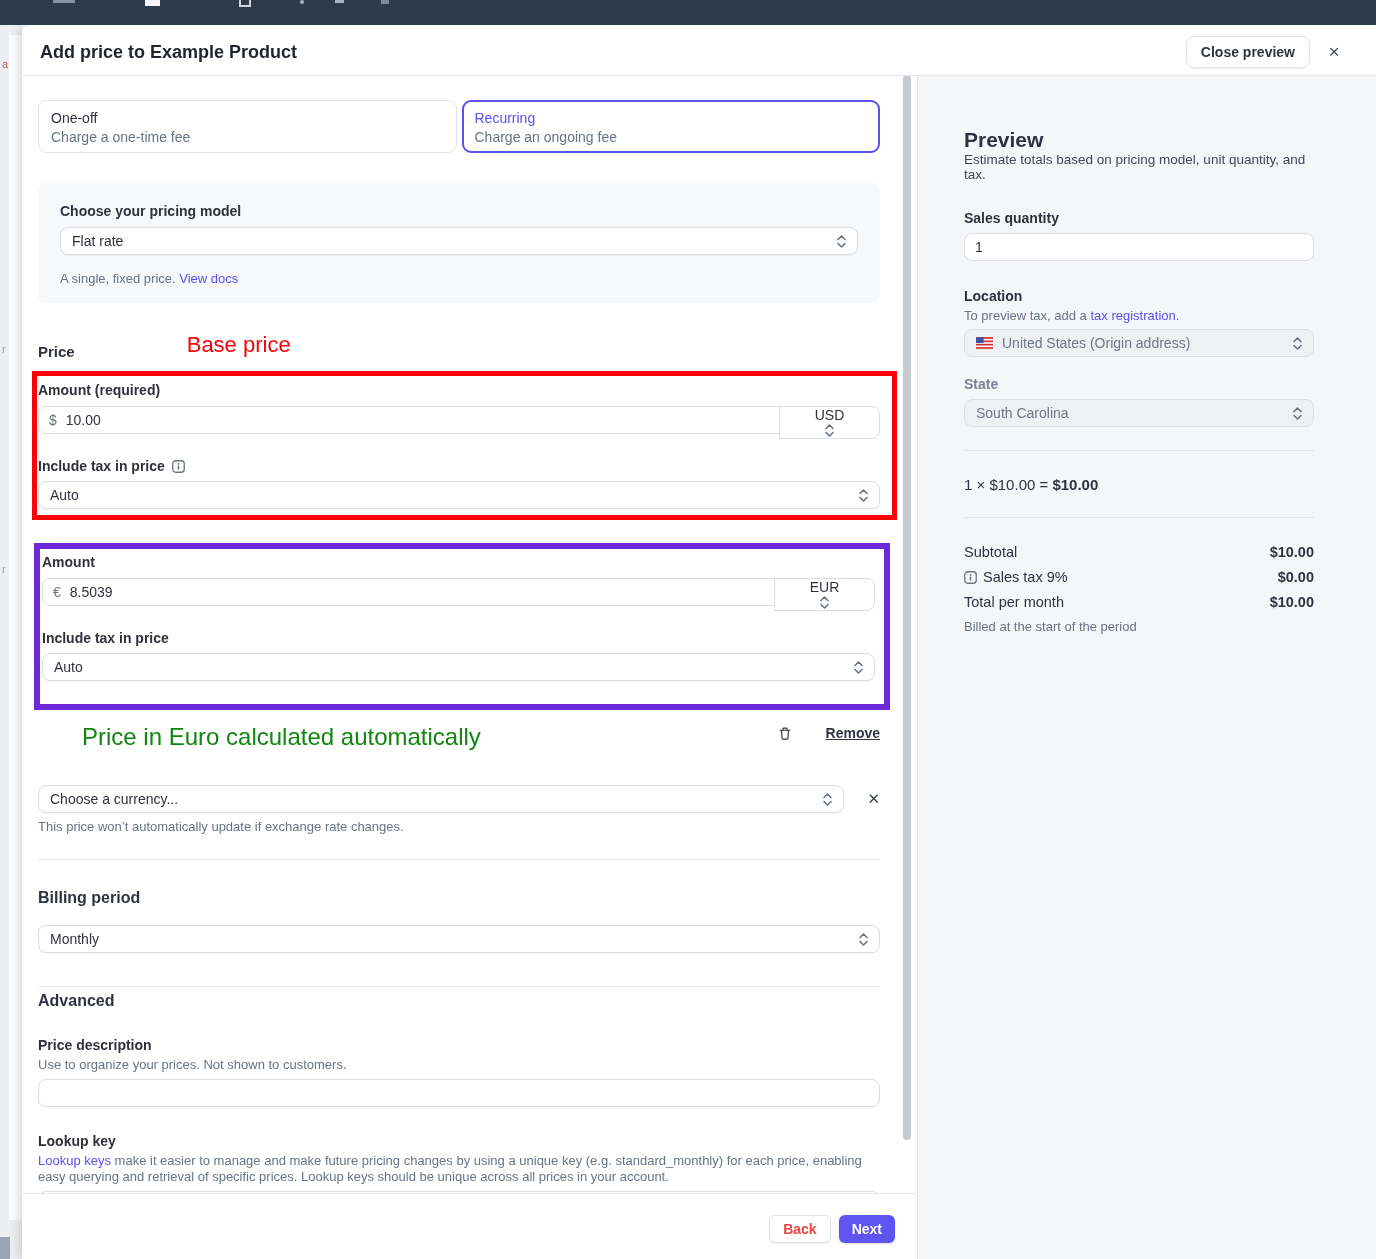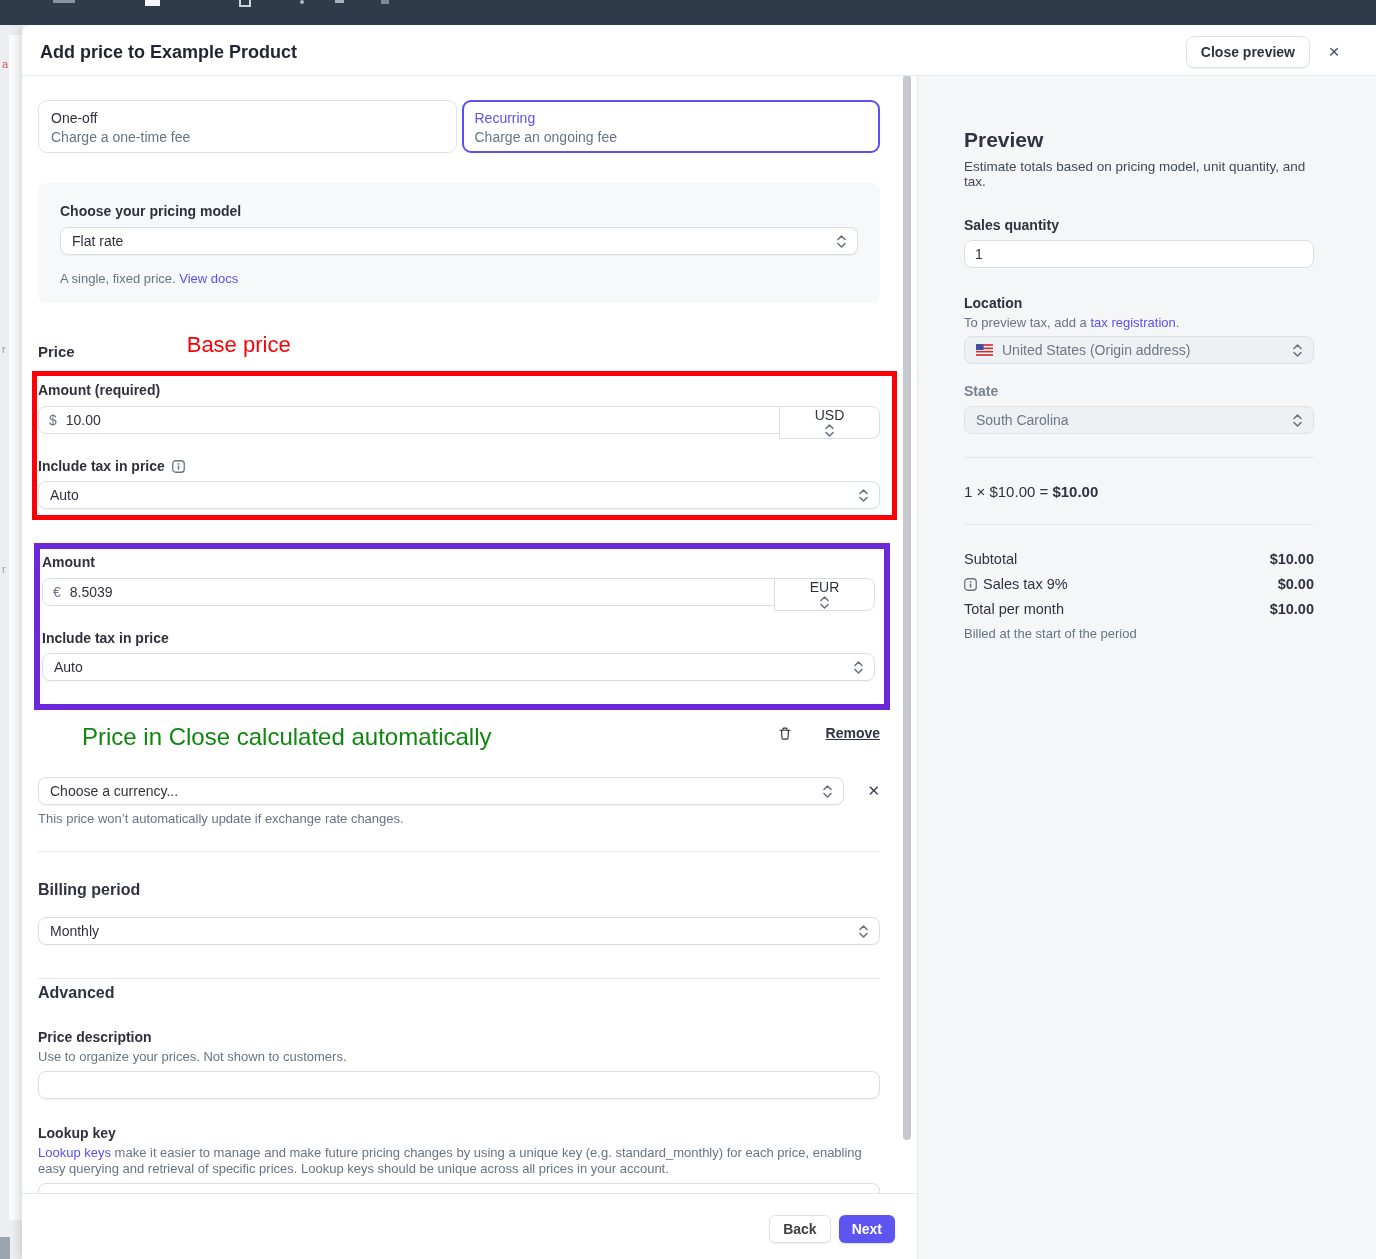--- a/index.html
+++ b/index.html
@@ -71,21 +71,21 @@
                   background:#fff; font-size:14px; cursor:pointer;flex-direction:column; }
   .tax-label-row { margin-top:19px; display:flex; align-items:center; gap:7px; }
   .tax-select { margin-top:7px; }
   .green-box { margin-top:23px; margin-left:-4px; margin-right:-10px; border:6px solid #6d28d9;
                padding:5px 9px 23px 2px; }
   .ann-row { margin-top:13px; display:flex; align-items:flex-start; }
   .ann-green { margin-left:44px; font-size:24px; font-weight:500; color:#0f870f; }
   .remove-link { margin-left:auto; margin-top:2px; display:flex; align-items:center; gap:5px;
                  font-size:14px; font-weight:600; color:#2f3341; cursor:pointer; }
   .remove-label { text-decoration:underline;padding-left:30px; }
-  .cur-pick-row { margin-top:26px; display:flex; align-items:center; gap:23px;text-align:right; }
+  .cur-pick-row { margin-top:34px; display:flex; align-items:center; gap:23px;text-align:right; }
   .cur-pick-row .select { flex:1; color:#30313d; }
   .clear-x { font-size:15px; color:#3c4353; cursor:pointer; }
   .helper { margin-top:6px; font-size:13px; color:#687385; }
   .divider { height:1px; background:#e6e9ec; margin-top:25px; }
   .divider.d2 { margin-top:33px; }
   .section-heading { font-size:16px; font-weight:700; color:#2f3341; }
   .billing-heading { margin-top:29px; }
   .billing-select { margin-top:18px; }
   .advanced-heading { margin-top:5px; }
   .pd-label { margin-top:27px; }
@@ -95,21 +95,21 @@
                 font-family:inherit; color:#30313d; outline:none; }
   .lk-label { margin-top:26px; }
   
   .scroll-thumb { position:absolute; left:881px; top:3px; width:8px; height:1065px; border-radius:4px;
                   background:#c5c8cc; cursor:pointer; }
   
   .preview-panel { position:absolute; left:895px; top:1px; right:0; bottom:0; background:#f5f6f8;
                    border-left:1px solid #e3e6ea; padding:55px 0 0 46px; }
   .preview-inner { width:350px; }
   .preview-heading { font-size:21px; font-weight:700; color:#2f3341; }
-  .preview-sub { margin-top:7px; font-size:13.5px; color:#414855; }
+  .preview-sub { font-size:13.5px; color:#414855; }
   .uq-label { margin-top:28px; }
   .p-input { width:100%; height:28px; margin-top:7px; border:1px solid #d8dee4; border-radius:8px;
              background:#fff; padding:0 10px; font-size:14px; font-family:inherit; color:#30313d; outline:none; }
   .loc-label { margin-top:27px; }
   .loc-helper { margin-top:4px; font-size:13px; color:#687385; }
   .dis-select { margin-top:6px; background:#eef1f4; color:#6e7787; border:1px solid #dbe0e5;
                 box-shadow:none; }
   .dis-select .flag-wrap { display:flex; align-items:center; gap:9px; }
   .state-label { margin-top:19px; color:#7a8291; }
   .state-select { margin-top:7px; }
@@ -122,21 +122,21 @@
            color:#2f3341; margin-bottom:9px; }
   .t-label { display:flex; align-items:center; gap:6px; }
   .t-val { font-weight:600; }
   .billed-note { font-size:13px; color:#687385; margin-top:1px; }
   
   .modal-footer { position:absolute; left:0; bottom:0; width:894px; height:66px; background:#fff;
                   border-top:1px solid #e6e9ec; display:flex; justify-content:flex-end;
                   align-items:flex-start; padding:21px 21px 0 0; gap:8px; z-index:3; }
   .btn { height:28px; padding:0 13px; border-radius:6px; font-size:14px; font-weight:600;
          font-family:inherit; cursor:pointer; display:flex; align-items:center; }
-  .btn-back { border:1px solid #dde2e8; background:#fff; color:#404040; box-shadow:0 1px 1px rgba(0,0,0,.07); }
+  .btn-back { border:1px solid #dde2e8; background:#fff; color:#ef4444; box-shadow:0 1px 1px rgba(0,0,0,.07); }
   .btn-next { border:none; background:#5d54f2; color:#fff; box-shadow:0 1px 2px rgba(0,0,0,.15); }
   .chev svg, .icon-inline svg { display:block; }
   .hidden-defs { position:absolute; width:0; height:0; overflow:hidden; }
 </style>
 </head>
 <body>
 
 <svg class="hidden-defs" aria-hidden="true">
   <defs>
     <g id="chev-ic">
@@ -281,21 +281,21 @@
           <span>Auto</span>
           <span class="chev">
               <svg width="11" height="15" viewBox="0 0 11 15">
                 <use href="#chev-ic"></use>
               </svg>
             </span>
         </div>
       </div>
 
       <div class="ann-row">
-        <div class="ann-green">Price in Close calculated automatically</div>
+        <div class="ann-green">Price in Euro calculated automatically</div>
         <div class="remove-link">
           <span class="icon-inline">
               <svg width="12" height="13" viewBox="0 0 12 13">
                 <use href="#trash-ic"></use>
               </svg>
             </span>
           <span class="remove-label">Remove</span>
         </div>
       </div>
 

